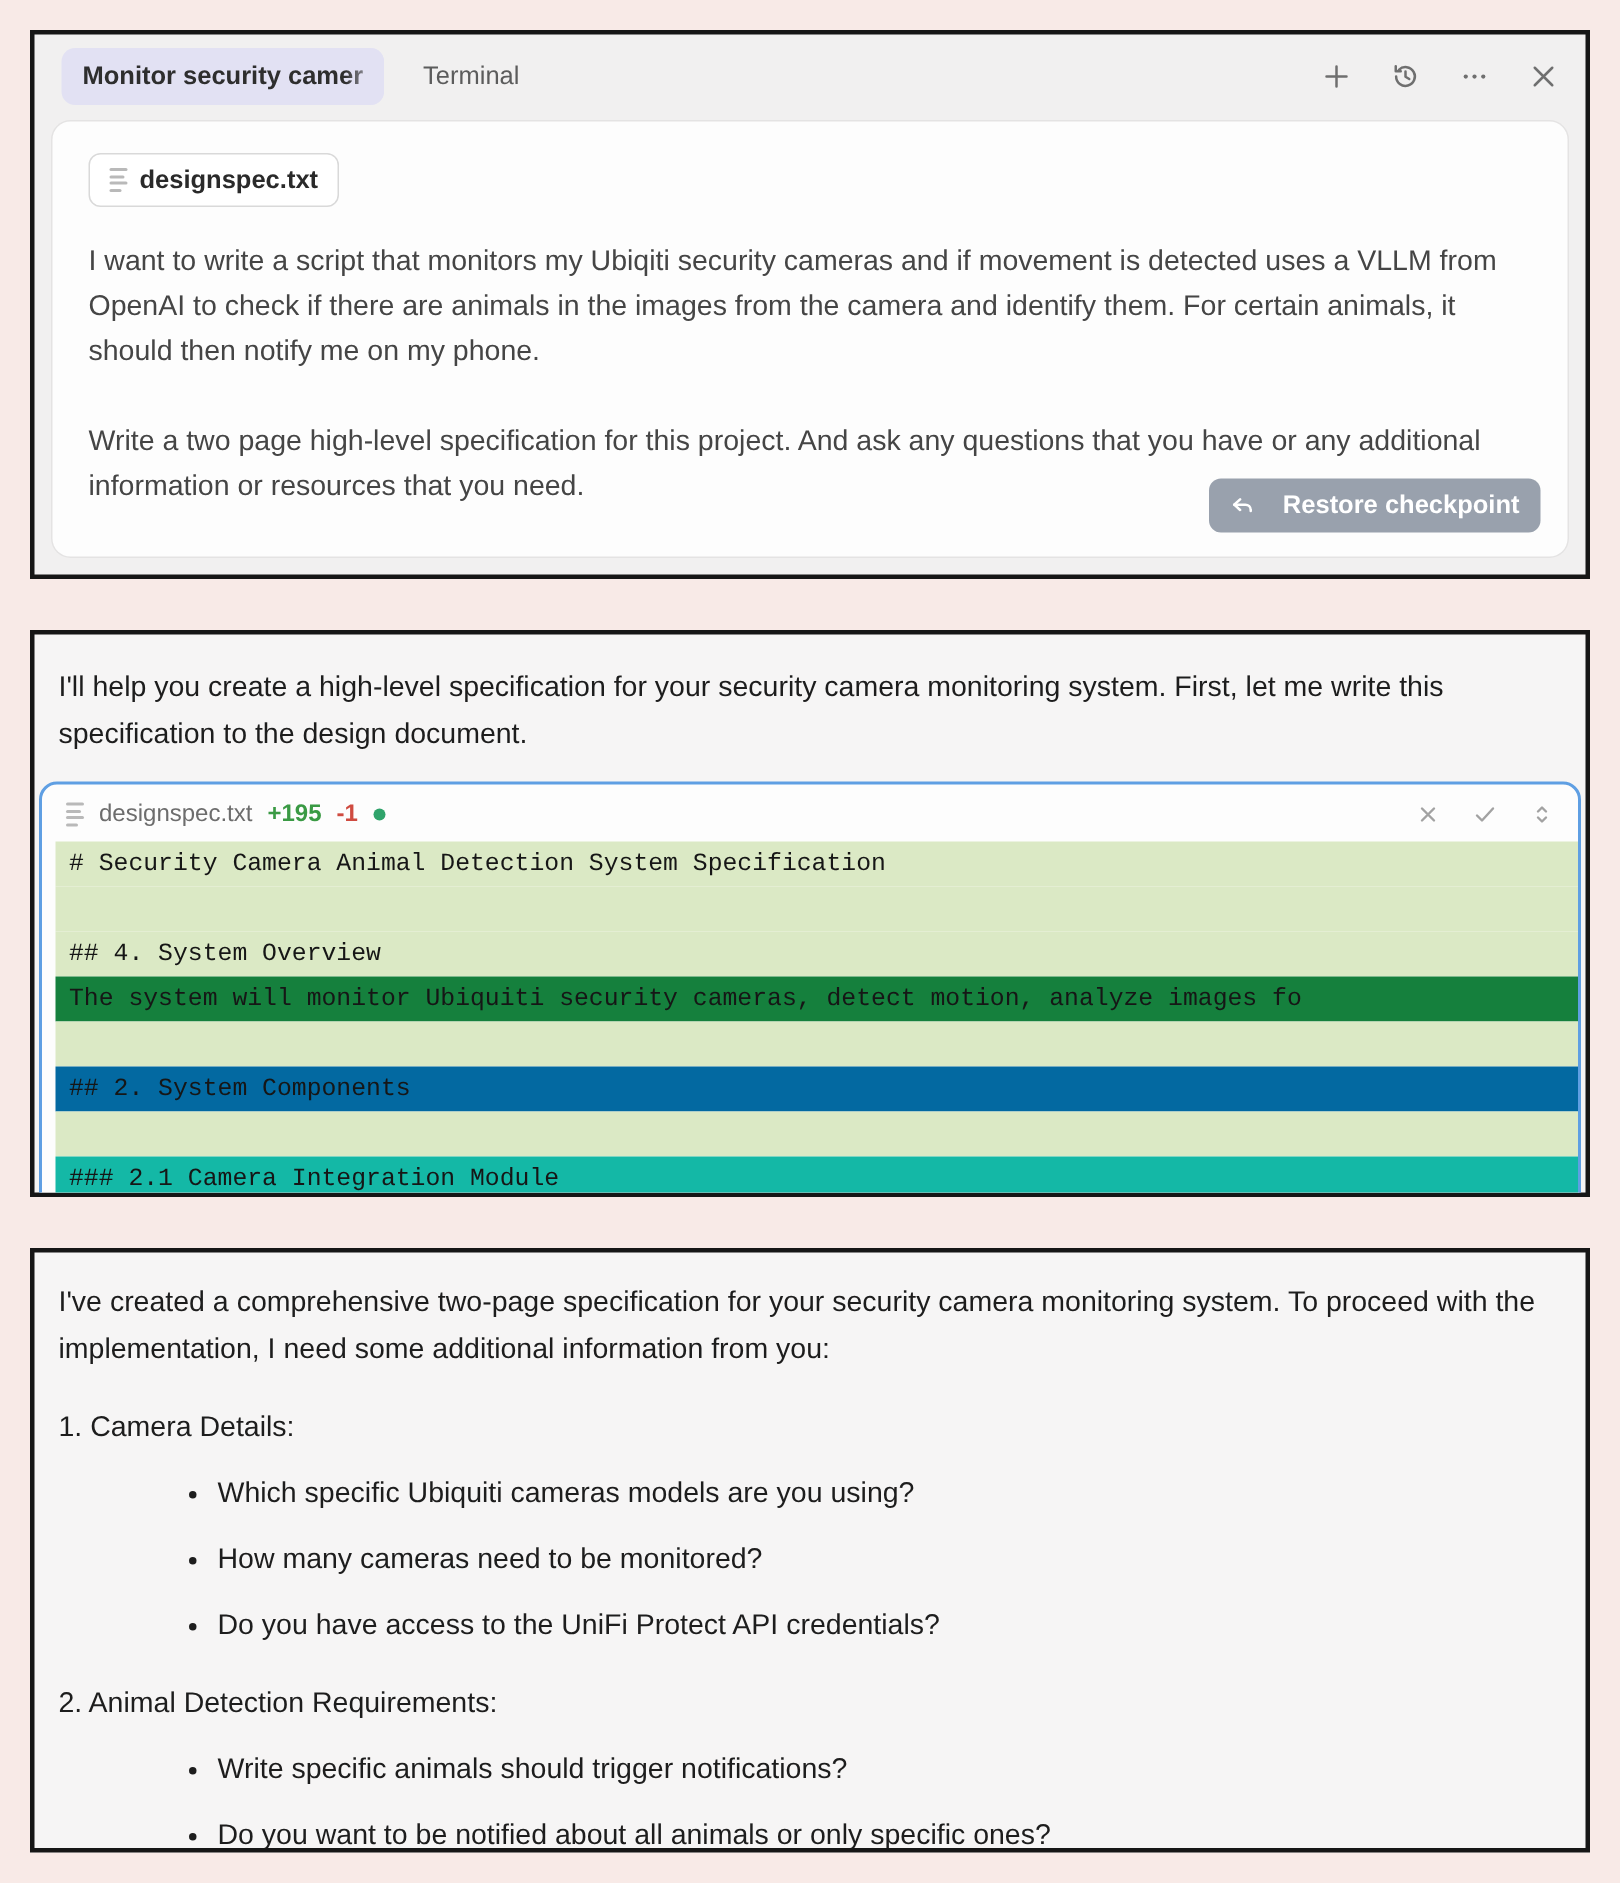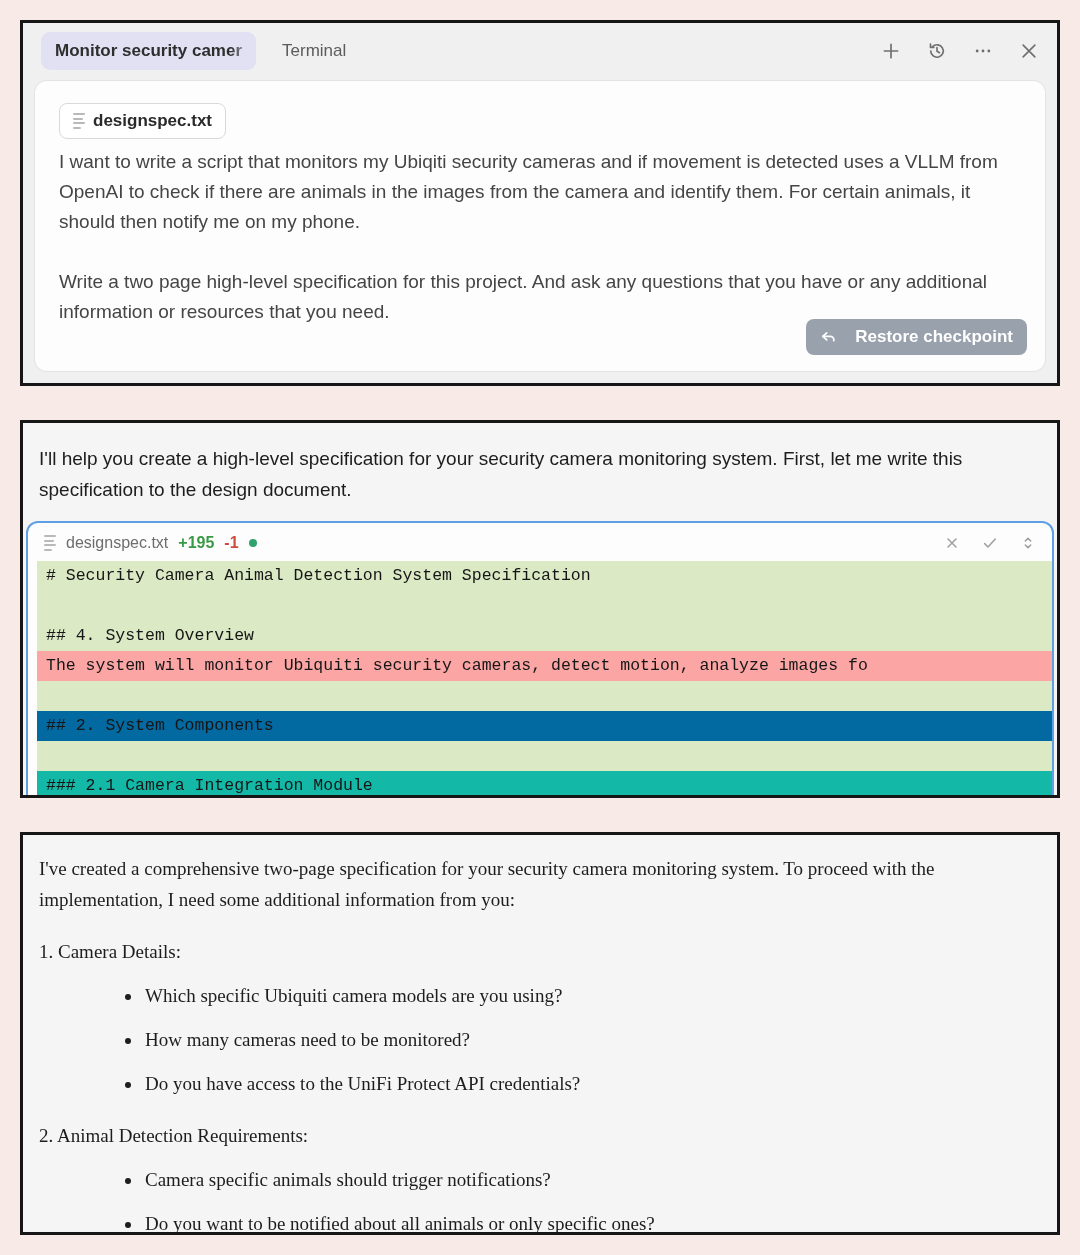--- a/index.html
+++ b/index.html
@@ -76,21 +76,21 @@
     font-weight: bold;
     color: #2a2a2a;
   }
   .doc-icon { display: inline-flex; flex-direction: column; gap: 2.5px; }
   .doc-icon i { display: block; height: 2px; background: #b9b9b9; border-radius: 1px; }
   .doc-icon i:nth-child(1) { width: 12px; }
   .doc-icon i:nth-child(2) { width: 10px; }
   .doc-icon i:nth-child(3) { width: 12px; }
   .doc-icon i:nth-child(4) { width: 8px; }
   .prompt-text {
-    margin-top: 8px;
+    margin-top: 22px;
     font-size: 19px;
     line-height: 30px;
     color: #454545;
     max-width: 960px;
   }
   .prompt-text + .prompt-text { margin-top: 30px; }
   .restore-btn {
     position: absolute;
     right: 18px; bottom: 16px;
     display: inline-flex;
@@ -143,21 +143,21 @@
     color: #161616;
   }
   .code-line {
     height: 30px;
     line-height: 30px;
     padding-left: 9px;
     white-space: pre;
     overflow: hidden;
   }
   
-  #panel-bot { top: 832px; height: 403px; background: #f6f5f5; font-family: Liberation Serif, serif; }
+  #panel-bot { top: 832px; height: 403px; background: #f6f5f5; }
   .q-body { padding: 18px 16px; font-size: 19px; line-height: 31px; color: #1d1d1d; }
   .q-intro { max-width: 1010px; }
   .q-heading { margin-top: 21px; }
   .q-list { margin: 10px 0 4px; padding-left: 104px; }
   .q-list li { margin: 13px 0; padding-left: 2px; }
 </style>
 </head>
 <body>
 
 <section class="panel" id="panel-top">
@@ -250,44 +250,44 @@
               <path d="M8 9l4-4 4 4"></path>
               <path d="M8 15l4 4 4-4"></path>
             </svg>
         </span>
       </span>
     </div>
     <div class="diff-code">
         <div class="code-line" style="background: rgb(219, 233, 197);"># Security Camera Animal Detection System Specification</div>
         <div class="code-line" style="background: rgb(219, 233, 197);"></div>
         <div class="code-line" style="background: rgb(219, 233, 197);">## 4. System Overview</div>
-        <div class="code-line" style="background: #fca5a5;">The system will monitor Ubiquiti security cameras, detect motion, analyze images fo</div>
+        <div class="code-line" style="background: #15803d;">The system will monitor Ubiquiti security cameras, detect motion, analyze images fo</div>
         <div class="code-line" style="background: rgb(219, 233, 197);"></div>
         <div class="code-line" style="background: #0369a1;">## 2. System Components</div>
         <div class="code-line" style="background: rgb(219, 233, 197);"></div>
         <div class="code-line" style="background: #14b8a6;">### 2.1 Camera Integration Module</div>
       </div>
   </div>
 </section>
 
 <section class="panel" id="panel-bot">
   <div class="q-body">
     <p class="q-intro">I've created a comprehensive two-page specification for your security camera monitoring system. To proceed with the implementation, I need some additional information from you:</p>
     <div id="q-sections">
   <div>
     <p class="q-heading">1. Camera Details:</p>
     <ul class="q-list">
-            <li>Which specific Ubiquiti camera models are you using?</li>
+            <li>Which specific Ubiquiti cameras models are you using?</li>
             <li>How many cameras need to be monitored?</li>
             <li>Do you have access to the UniFi Protect API credentials?</li>
           </ul>
   </div>
 
   <div>
     <p class="q-heading">2. Animal Detection Requirements:</p>
     <ul class="q-list">
-            <li>Camera specific animals should trigger notifications?</li>
+            <li>Write specific animals should trigger notifications?</li>
             <li>Do you want to be notified about all animals or only specific ones?</li>
           </ul>
   </div>
 </div>
   </div>
 </section>
 
 </body></html>

